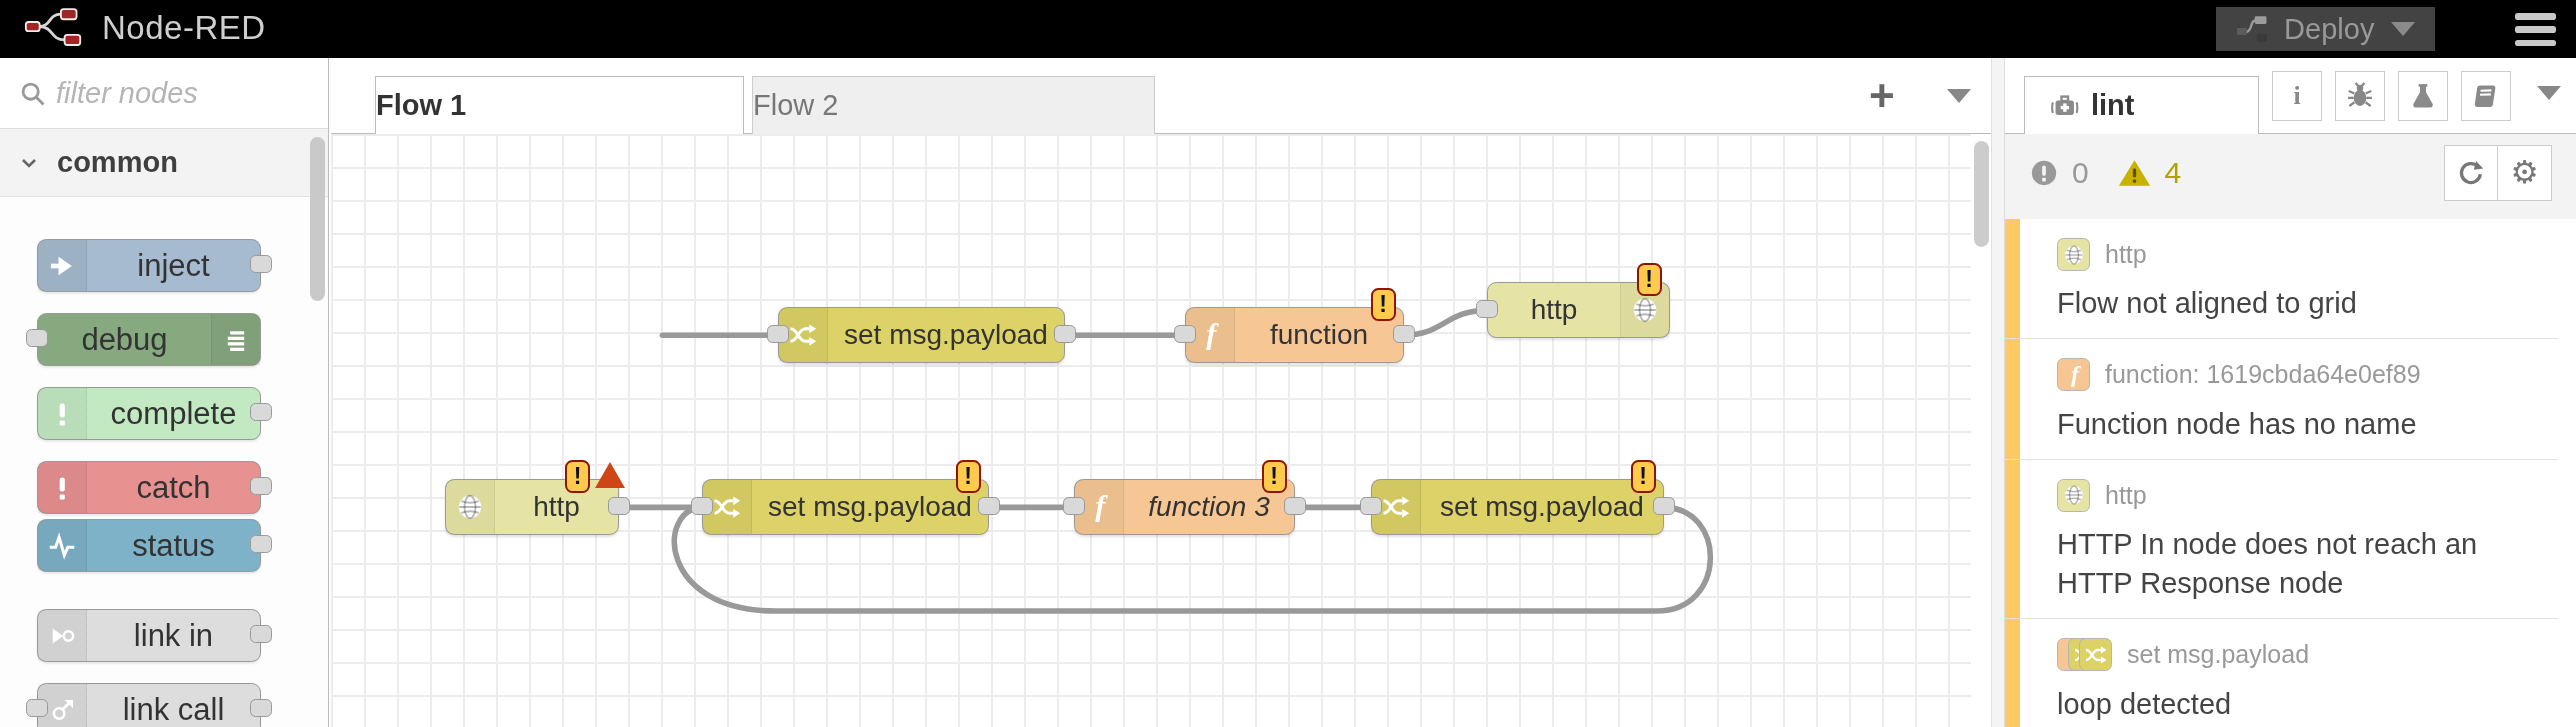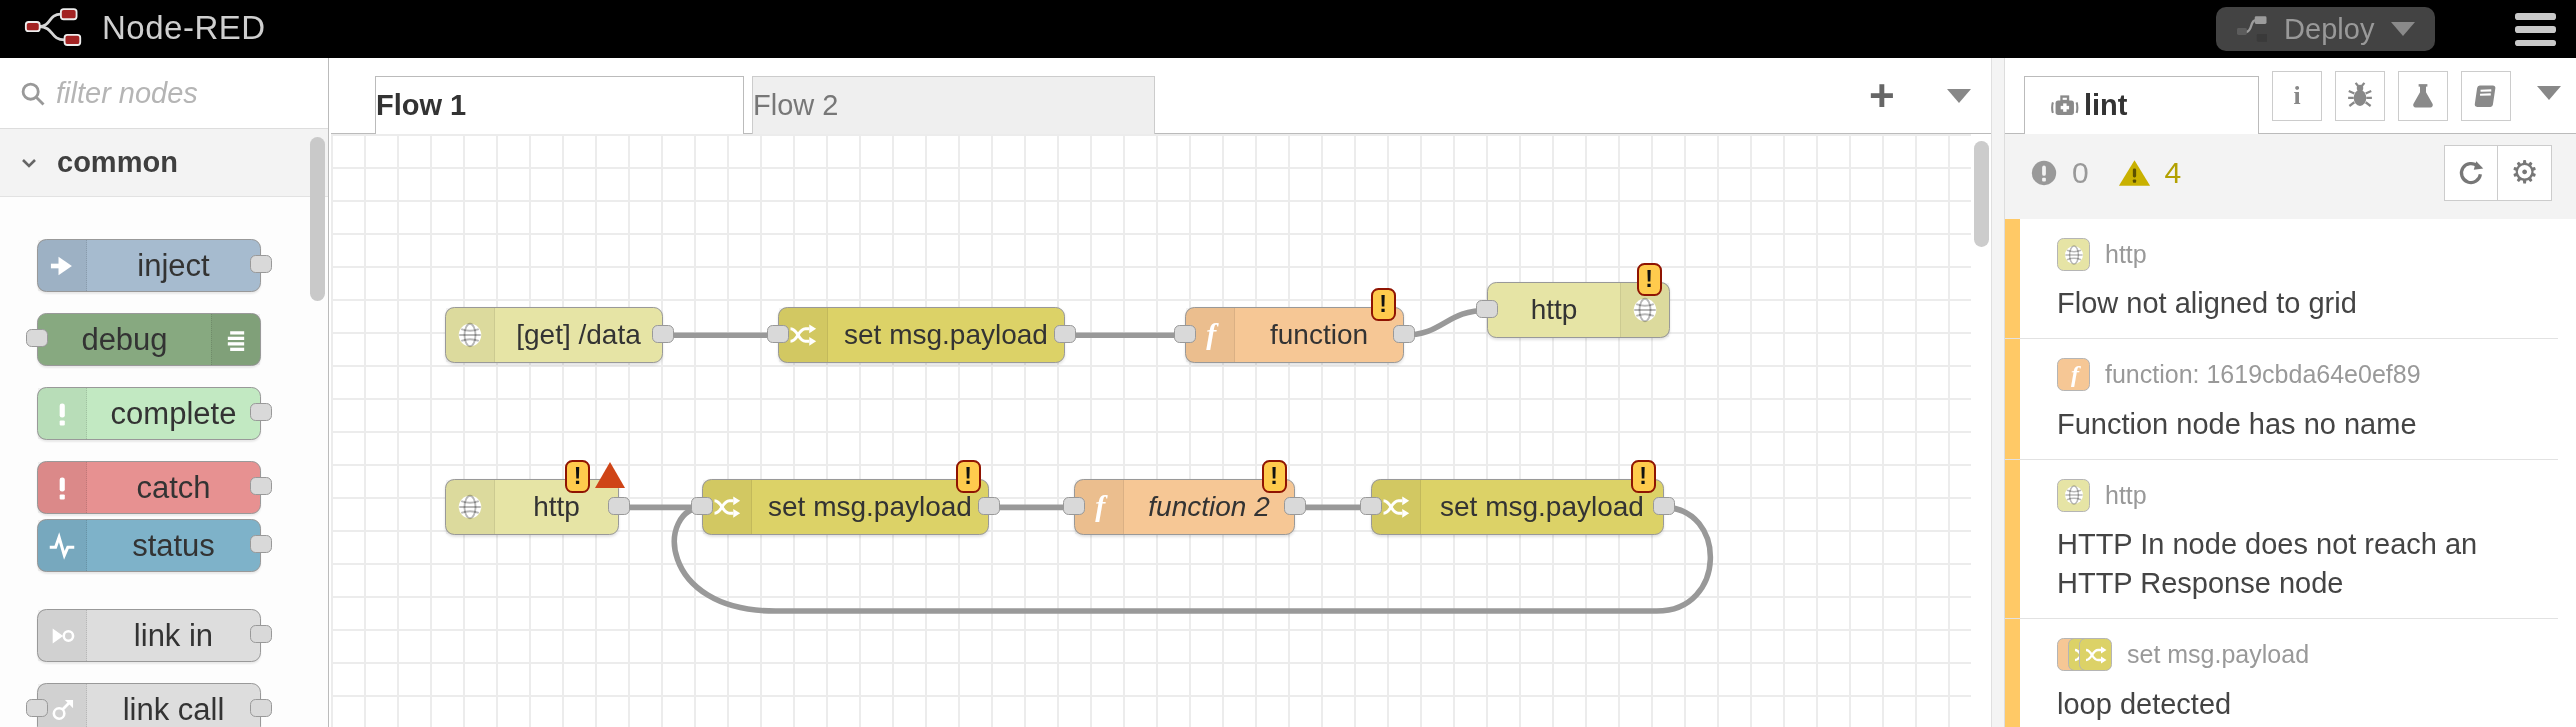--- a/index.html
+++ b/index.html
@@ -4,21 +4,21 @@
 <style>
   html,body{margin:0;padding:0;background:#fff;}
   #app{position:relative;width:2576px;height:728px;overflow:hidden;
        font-family:"Liberation Sans",sans-serif;color:#333;}
 
   
   #header{position:absolute;left:0;top:0;width:100%;height:58px;background:#000;}
   .brand{position:absolute;left:24px;top:7.4px;display:flex;align-items:center;gap:19px;}
   .brand-title{font-size:33px;color:#cfcfcf;letter-spacing:0.5px;}
   .deploy-btn{position:absolute;right:141px;top:7.4px;width:219px;height:44px;background:#434343;
-      border-radius:10px;display:flex;align-items:center;justify-content:center;gap:16.7px;}
+      border-radius:0;display:flex;align-items:center;justify-content:center;gap:16.7px;}
   .deploy-label{color:#999;font-size:29px;}
   .caret{width:0;height:0;border-left:12px solid transparent;border-right:12px solid transparent;
       border-top:14px solid #8a8a8a;}
   .hamburger{position:absolute;right:20.4px;top:13px;width:41px;height:33px;display:flex;
       flex-direction:column;justify-content:space-between;}
   .hamburger span{display:block;height:6.5px;border-radius:2.8px;background:#c9c9c9;}
 
   
   #palette{position:absolute;left:0;top:58px;width:329px;bottom:0;background:#fff;
       border-right:1.9px solid #bbb;box-sizing:border-box;}
@@ -76,21 +76,21 @@
   #canvas-vscroll .thumb{position:absolute;top:0;left:0;width:15px;height:106px;border-radius:7.4px;background:#ccc;}
 
   
   #splitter{position:absolute;left:1991px;top:58px;width:14px;bottom:0;background:#f4f4f4;
       border-left:1.9px solid #e0e0e0;border-right:1.9px solid #ddd;box-sizing:border-box;}
 
   
   #sidebar{position:absolute;left:2005px;top:58px;right:0;bottom:0;background:#fff;}
   .sb-tab{position:absolute;left:18.5px;bottom:-1.9px;width:235px;height:59px;background:#fff;
       border:1.9px solid #bbb;border-bottom:1.9px solid #fff;box-sizing:border-box;display:flex;
-      align-items:center;gap:4px;padding-left:24px;font-size:29px;font-weight:bold;color:#333;}
+      align-items:center;gap:11px;padding-left:24px;font-size:29px;font-weight:bold;color:#333;}
   .sb-btns{position:absolute;right:65px;top:13px;display:flex;gap:13px;}
   .sqbtn{width:50px;height:50px;border:1.9px solid #ccc;background:#fff;box-sizing:border-box;
       display:flex;align-items:center;justify-content:center;}
   .sb-caret{position:absolute;right:15px;top:28px;}
   #lint-toolbar{position:absolute;left:0;top:76px;right:0;height:85px;background:#f3f3f3;}
   .counts{position:absolute;left:24px;top:22px;display:flex;align-items:center;gap:13px;}
   .cnt-err{font-size:30px;color:#999;margin-right:16.7px;}
   .cnt-warn{font-size:30px;color:#b3a100;}
   .btn-group{position:absolute;right:24px;top:11px;display:flex;}
   .btn-group .gbtn{width:54px;height:56px;background:#fff;border:1.9px solid #ccc;box-sizing:border-box;
@@ -348,29 +348,20 @@
           <path d="M358,217 H485"></path>
           <path d="M793,217 H924"></path>
           <path d="M1158,217 C1203,217 1203,190 1250,190"></path>
           <path d="M311,403 H403"></path>
           <path d="M711,403 H804"></path>
           <path d="M1041,403 H1125"></path>
           <path d="M1439,403 C1508,403 1508,515 1432,515 L480,515 C352,515 352,403 402,403"></path>
         </g>
       </svg>
 
-      <div class="rnode" style="left: 114px; top: 173px; width: 218px; background-color: rgb(230, 228, 165);">
-        <span class="icn">
-            <svg width="30" height="30" viewBox="0 0 32 32">
-              <use href="#sym-globe"></use>
-            </svg>
-          </span>
-        <span class="nlabel">[get] /data</span>
-        <span class="port out"></span>
-      </div>
 
       <div class="rnode" style="left: 447px; top: 173px; width: 287px; background-color: rgb(220, 210, 103);">
         <span class="icn">
             <svg width="30" height="30" viewBox="0 0 32 32">
               <use href="#sym-change"></use>
             </svg>
           </span>
         <span class="nlabel">set msg.payload</span>
         <span class="port in"></span>
         <span class="port out"></span>
@@ -422,21 +413,21 @@
         <span class="port out"></span>
         <span class="badge">!</span>
       </div>
 
       <div class="rnode" style="left: 743px; top: 345px; width: 221px; background-color: rgb(246, 199, 149);">
         <span class="icn">
             <svg width="30" height="30" viewBox="0 0 32 32">
               <use href="#sym-f"></use>
             </svg>
           </span>
-        <span class="nlabel it">function 2</span>
+        <span class="nlabel it">function 3</span>
         <span class="port in"></span>
         <span class="port out"></span>
         <span class="badge">!</span>
       </div>
 
       <div class="rnode" style="left: 1040px; top: 345px; width: 293px; background-color: rgb(220, 210, 103);">
         <span class="icn">
             <svg width="30" height="30" viewBox="0 0 32 32">
               <use href="#sym-change"></use>
             </svg>

